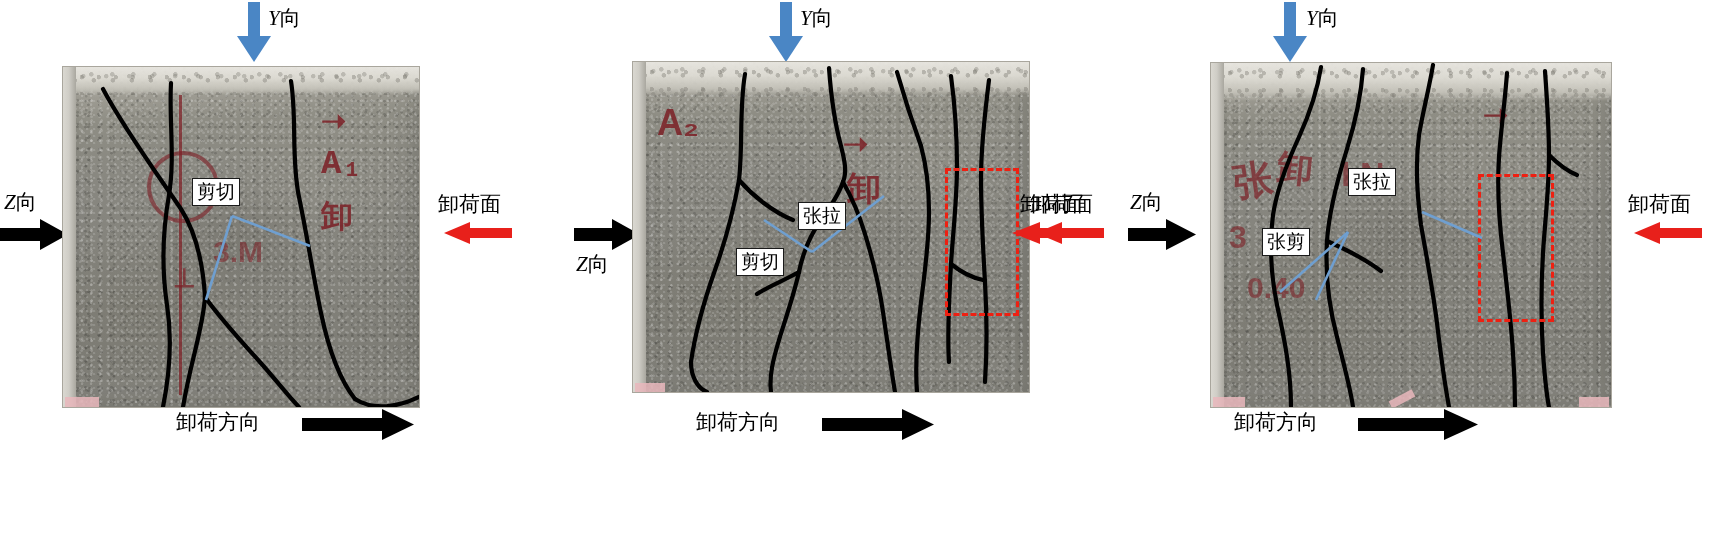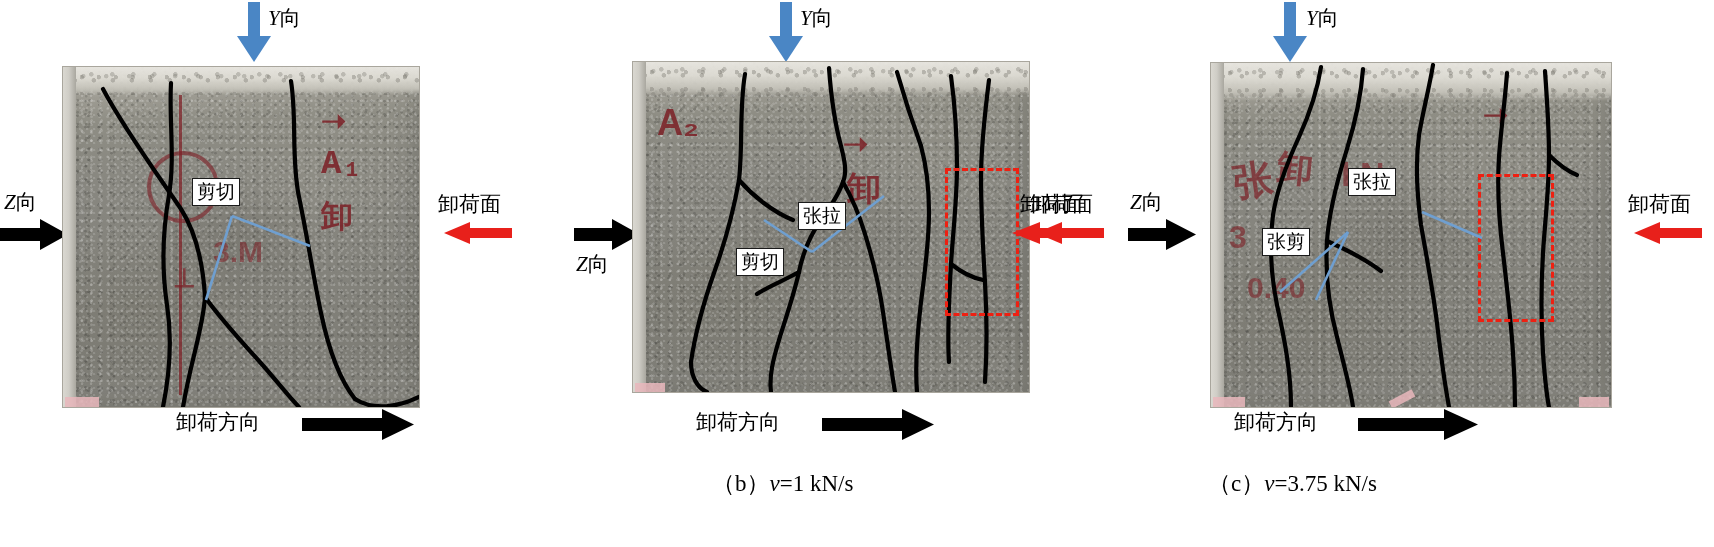--- a/index.html
+++ b/index.html
@@ -209,21 +209,20 @@
     <div class="boxlabel" style="left:176px;top:248px;">剪切</div>
 
     <div class="dirlabel" style="left:240px;top:4px;"><span class="it">Y</span><span class="cnlabel" style="position:static;">向</span></div>
 
     <div class="dirlabel" style="left:16px;top:250px;"><span class="it">Z</span><span class="cnlabel" style="position:static;">向</span></div>
 
     <div class="cnlabel" style="left:470px;top:190px;">卸荷面</div>
 
     <div class="cnlabel" style="left:136px;top:408px;">卸荷方向</div>
 
-    <div class="caption" style="left:152px;top:468px;"><span>（b）</span><span class="it">v</span><span>=1 kN/s</span></div>
   </div>
 
   <div class="panel" style="left:1030px;width:684px;">
 
     <svg class="annsvg" width="684" height="547">
       <g>
         <rect x="254" y="2" width="12" height="36" fill="#4a86c5"></rect>
         <polygon points="243,36 277,36 260,62" fill="#4a86c5"></polygon>
       </g>
       <g>
@@ -283,16 +282,15 @@
 
     <div class="dirlabel" style="left:276px;top:4px;"><span class="it">Y</span><span class="cnlabel" style="position:static;">向</span></div>
 
     <div class="dirlabel" style="left:100px;top:188px;"><span class="it">Z</span><span class="cnlabel" style="position:static;">向</span></div>
 
     <div class="cnlabel" style="left:-10px;top:190px;">卸荷面</div>
     <div class="cnlabel" style="left:598px;top:190px;">卸荷面</div>
 
     <div class="cnlabel" style="left:204px;top:408px;">卸荷方向</div>
 
-    <div class="caption" style="left:178px;top:468px;"><span>（c）</span><span class="it">v</span><span>=3.75 kN/s</span></div>
   </div>
 
 </div>
 
 </body></html>

